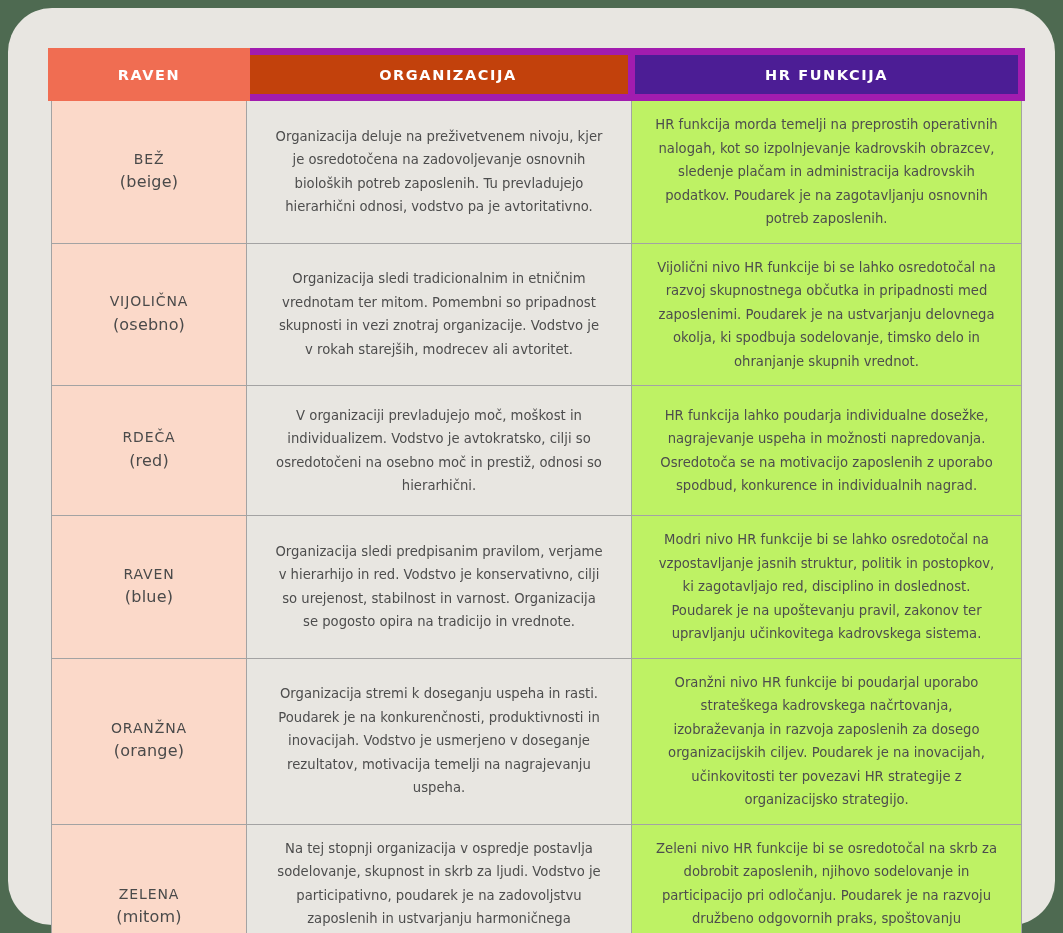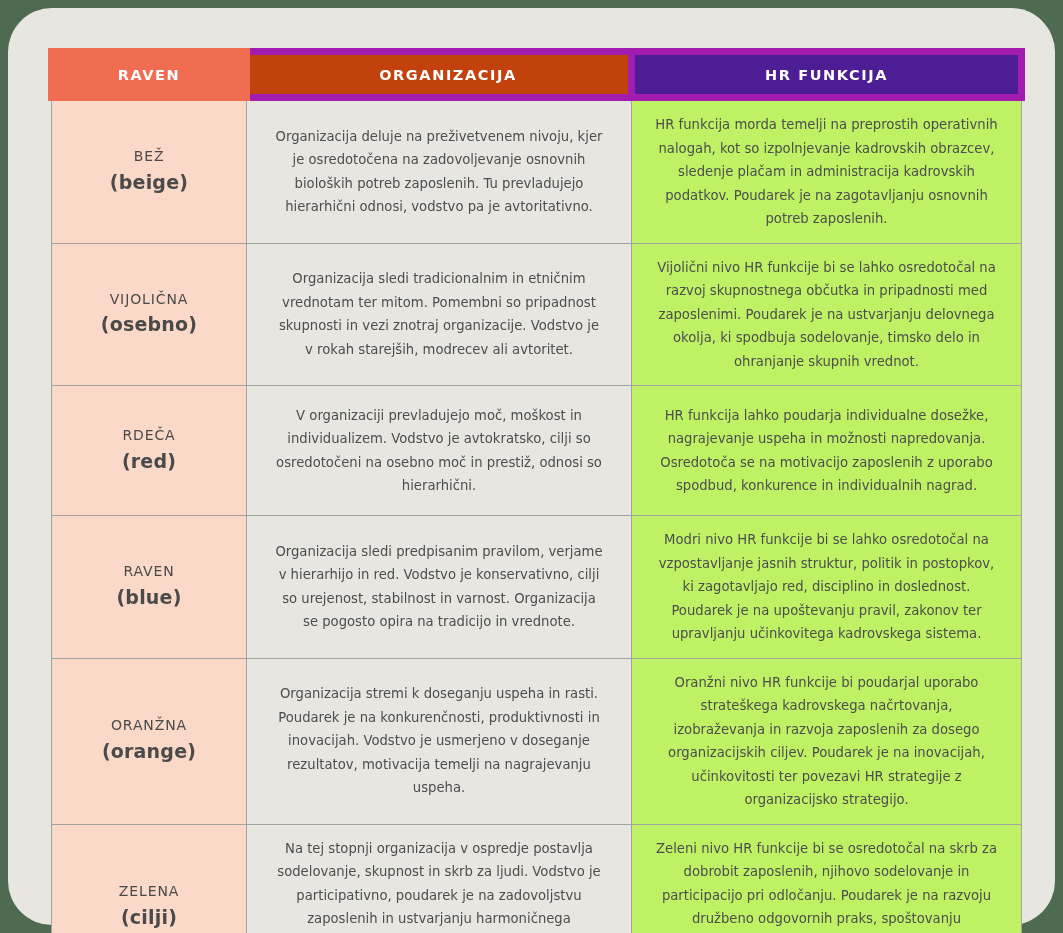--- a/index.html
+++ b/index.html
@@ -74,22 +74,22 @@
     padding: 10px 6px;
   }
   td.level .lvl-name {
     display: block;
     font-size: 14px;
     font-weight: normal;
     letter-spacing: 0.9px;
   }
   td.level .lvl-en {
     display: block;
-    font-size: 19px;
-    font-weight: bold;
+    font-size: 16px;
+    font-weight: normal;
     letter-spacing: 0.2px;
   }
 
   td.org {
     background: #e8e6e1;
     text-align: center;
     color: #4d4d4d;
     font-size: 13.2px;
     line-height: 1.78;
     padding: 12px 26px;
@@ -164,21 +164,21 @@
           <td class="level">
             <span class="lvl-name">ORANŽNA</span>
             <span class="lvl-en">(orange)</span>
           </td>
           <td class="org">Organizacija stremi k doseganju uspeha in rasti. Poudarek je na konkurenčnosti, produktivnosti in inovacijah. Vodstvo je usmerjeno v doseganje rezultatov, motivacija temelji na nagrajevanju uspeha.</td>
           <td class="hr">Oranžni nivo HR funkcije bi poudarjal uporabo strateškega kadrovskega načrtovanja, izobraževanja in razvoja zaposlenih za dosego organizacijskih ciljev. Poudarek je na inovacijah, učinkovitosti ter povezavi HR strategije z organizacijsko strategijo.</td>
         </tr>
         <tr>
           <td class="level">
             <span class="lvl-name">ZELENA</span>
-            <span class="lvl-en">(cilji)</span>
+            <span class="lvl-en">(mitom)</span>
           </td>
           <td class="org">Na tej stopnji organizacija v ospredje postavlja sodelovanje, skupnost in skrb za ljudi. Vodstvo je participativno, poudarek je na zadovoljstvu zaposlenih in ustvarjanju harmoničnega delovnega okolja. Pomembne so vrednote enakosti, odprtost, sočutje in ohranjanje okolja.</td>
           <td class="hr">Zeleni nivo HR funkcije bi se osredotočal na skrb za dobrobit zaposlenih, njihovo sodelovanje in participacijo pri odločanju. Poudarek je na razvoju družbeno odgovornih praks, spoštovanju raznolikosti in ustvarjanju ravnotežja med delom in življenjem.</td>
         </tr>
       </tbody>
     </table>
   </div>
 </div>
 
 </body></html>

